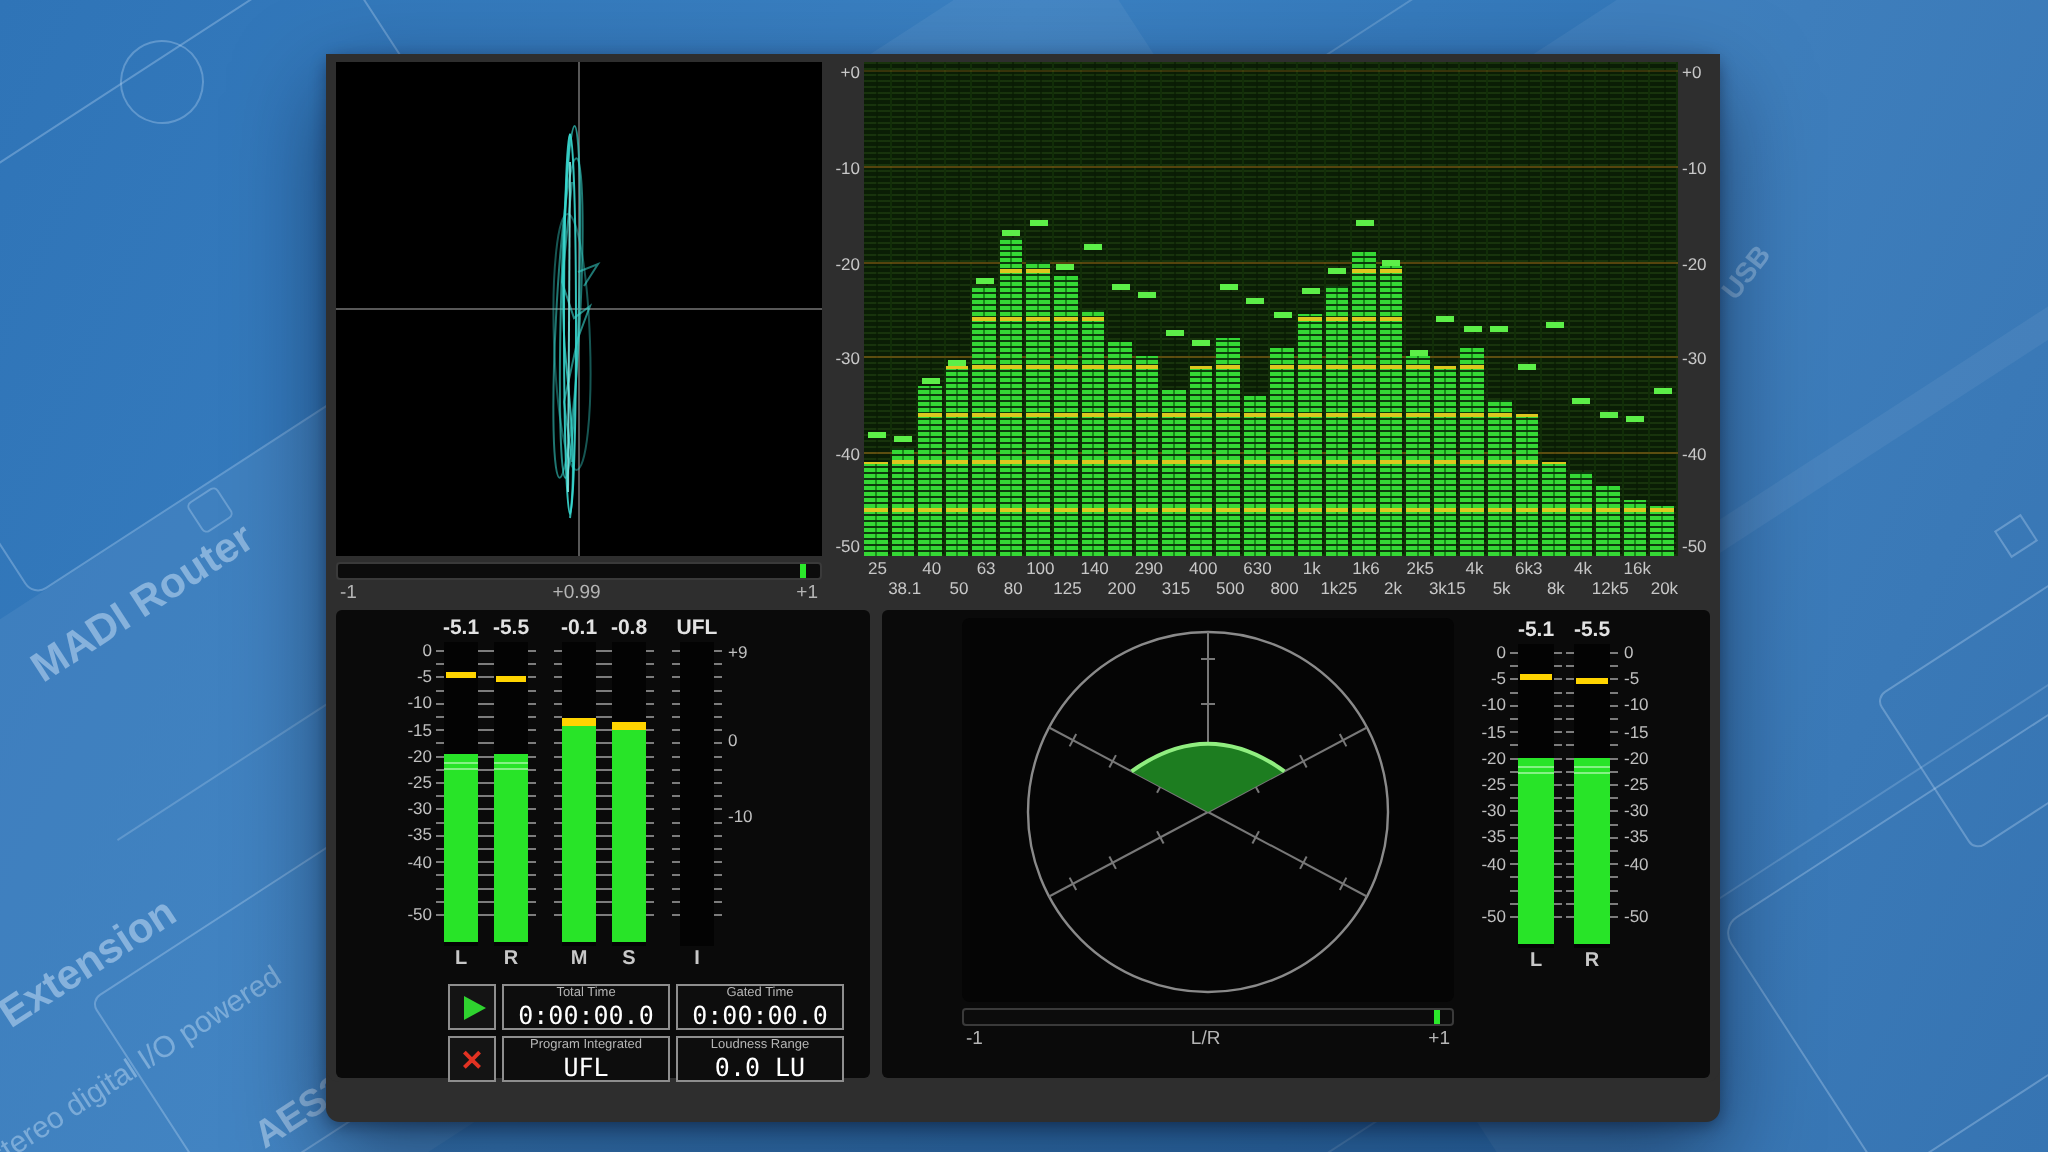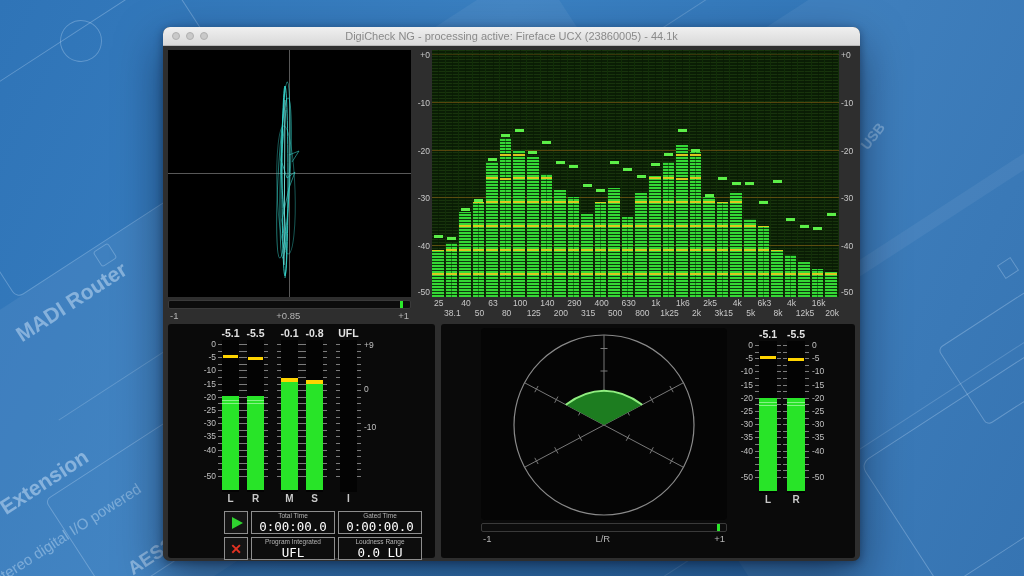--- a/index.html
+++ b/index.html
@@ -122,28 +122,20 @@
   <div class="art a8"></div>
   <div class="art a9"></div>
   <div class="wm wm1">MADI Router</div>
   <div class="wm wm2">USB</div>
   <div class="wm wm3">Extension</div>
   <div class="wm wm4">stereo digital I/O powered</div>
   <div class="wm wm5">AES3 Converter</div>
 </div>
 
 <div class="window">
-  <div class="titlebar">
-    <div class="lights">
-      <span class="light"></span>
-      <span class="light"></span>
-      <span class="light"></span>
-    </div>
-    <div class="wtitle">DigiCheck NG - processing active: Fireface UCX (23860005) - 44.1k</div>
-  </div>
   <div class="content">
     <div class="toprow">
       <div class="vs-block">
         <div class="vectorscope">
           <div class="vs-hline"></div>
           <div class="vs-vline"></div>
           <svg viewBox="0 0 243 247">
             <g stroke="#38d8d0" fill="none" stroke-width="1">
               <ellipse cx="117" cy="131" rx="3" ry="95" opacity="0.9"></ellipse>
               <ellipse cx="116" cy="128" rx="6" ry="80" opacity="0.55" transform="rotate(3 116 128)"></ellipse>
@@ -155,21 +147,21 @@
               <line x1="117" y1="50" x2="116" y2="215" stroke="#7ae8e2" opacity="0.9"></line>
             </g>
           </svg>
         </div>
         <div class="corr">
           <div class="corr-track">
             <span class="corr-ind" id="vs-corr-ind" style="left: calc(96.5% - 2px);"></span>
           </div>
           <div class="corr-labels">
             <span>-1</span>
-            <span>+0.85</span>
+            <span>+0.99</span>
             <span>+1</span>
           </div>
         </div>
       </div>
       <div class="sp-block">
         <div class="sp-main">
           <div class="sp-scale left" id="sp-scale-l">
               <span style="top: 0px;">+0</span>
               <span style="top: 47.8px;">-10</span>
               <span style="top: 95.6px;">-20</span>

